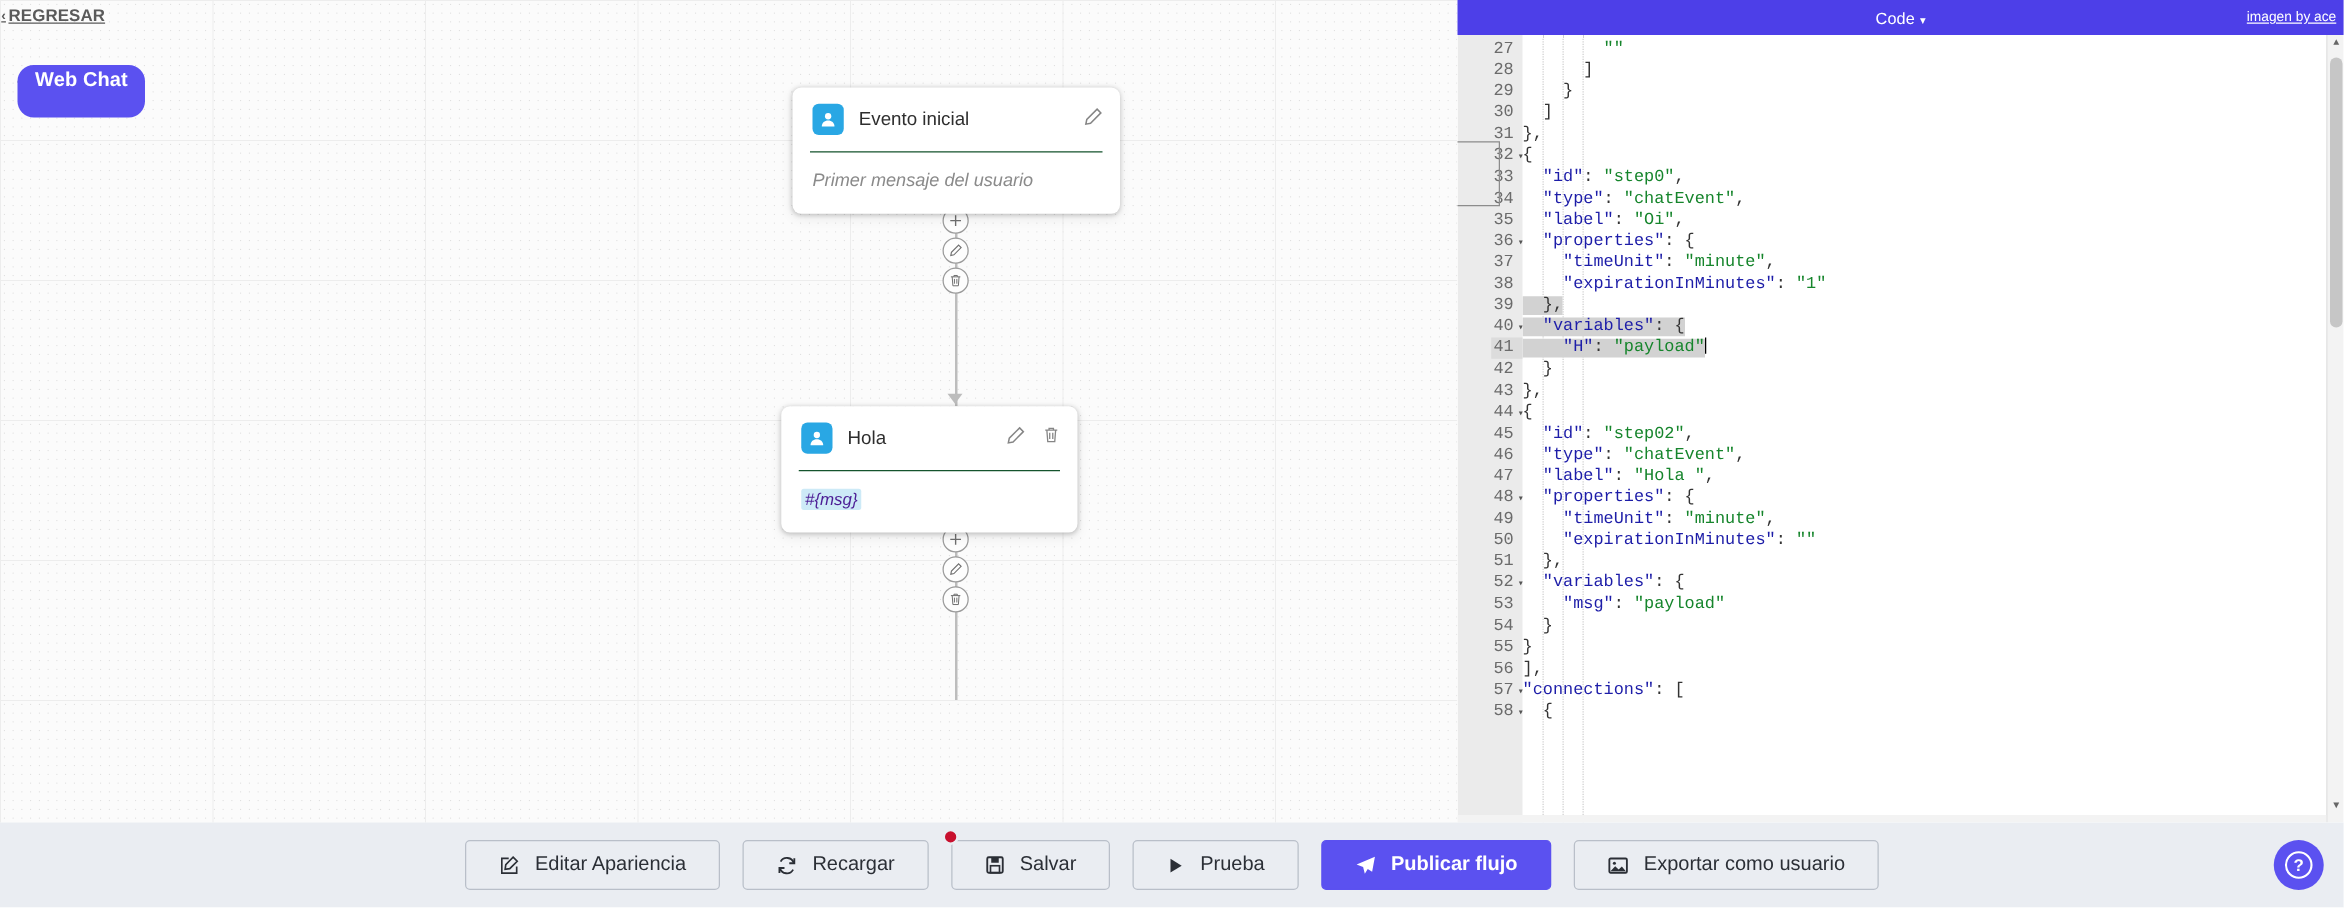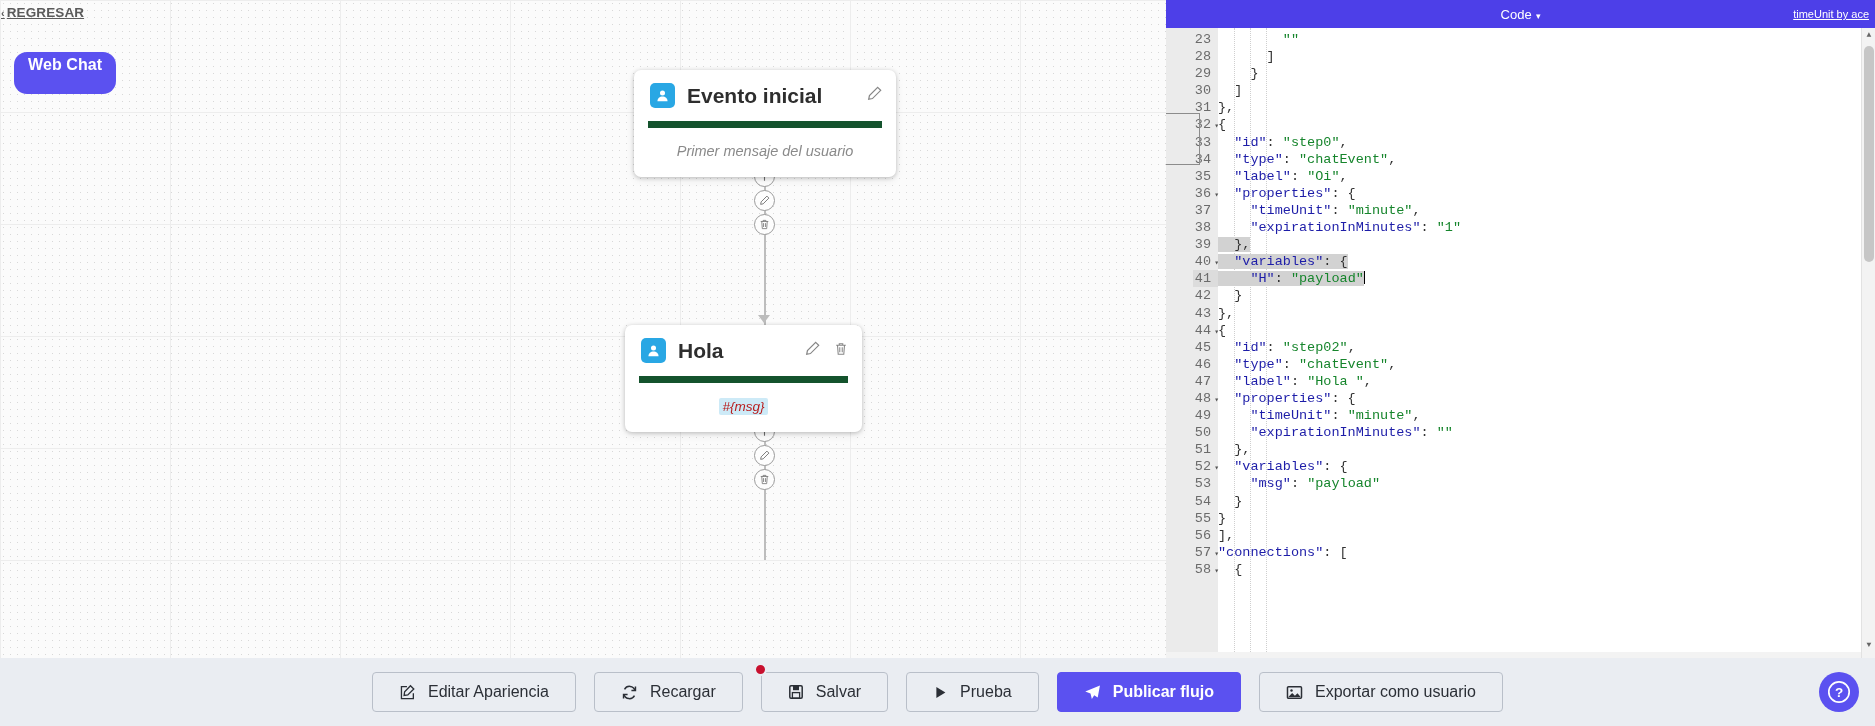--- a/index.html
+++ b/index.html
@@ -59,36 +59,35 @@
     display: flex; align-items: center;
     padding: 13px 14px 13px 16px;
     gap: 12px;
   }
   .node-avatar {
     width: 25px; height: 25px; border-radius: 5px;
     background: #29a7e4; flex: 0 0 auto;
     display: flex; align-items: center; justify-content: center;
   }
   .node-title {
-    flex: 1 1 auto; font-size: 21px;
-    font-weight: bold; color: #2e2e2e;
+    flex: 1 1 auto; font-size: 15px;
+    font-weight: normal; color: #2e2e2e;
   }
   .node-actions { display: flex; gap: 14px; align-items: center; }
   .node-actions .ico { cursor: pointer; opacity: .62; display: block; }
   .node-body {
-    border-top: 7px solid #14532d;
+    border-top: 1px solid #14532d;
     margin: 0 14px; padding: 14px 2px 17px;
-    text-align: center;
   }
   .node-placeholder {
     font-size: 14.5px; color: #8a8a8a; font-style: italic;
   }
   .token {
     display: inline-block;
-    font-size: 13.5px; font-style: italic; color: #b91c1c;
+    font-size: 13.5px; font-style: italic; color: #4c1d95;
     background: #cdeaf7; padding: 1px 3px; border-radius: 2px;
   }
 
   
   .edge {
     position: absolute; width: 2px; background: #bdbdbd;
   }
   .edge-arrow {
     position: absolute; width: 0; height: 0;
     border-left: 6px solid transparent;
@@ -332,26 +331,26 @@
         <span class="token">#{msg}</span>
       </div>
     </div>
   </div>
 
   <div class="code-panel">
     <div class="code-header">
       <div class="title">
         <span>Code</span><span class="caret">▾</span>
       </div>
-      <span class="ace-credit">timeUnit by ace</span>
+      <span class="ace-credit">imagen by ace</span>
     </div>
 
     <div class="editor">
       <div class="gutter" id="gutter">
-          <div class="gl">23</div>
+          <div class="gl">27</div>
           <div class="gl">28</div>
           <div class="gl">29</div>
           <div class="gl">30</div>
           <div class="gl">31</div>
           <div class="gl">32<span class="fold">▾</span></div>
           <div class="gl">33</div>
           <div class="gl">34</div>
           <div class="gl">35</div>
           <div class="gl">36<span class="fold">▾</span></div>
           <div class="gl">37</div>

